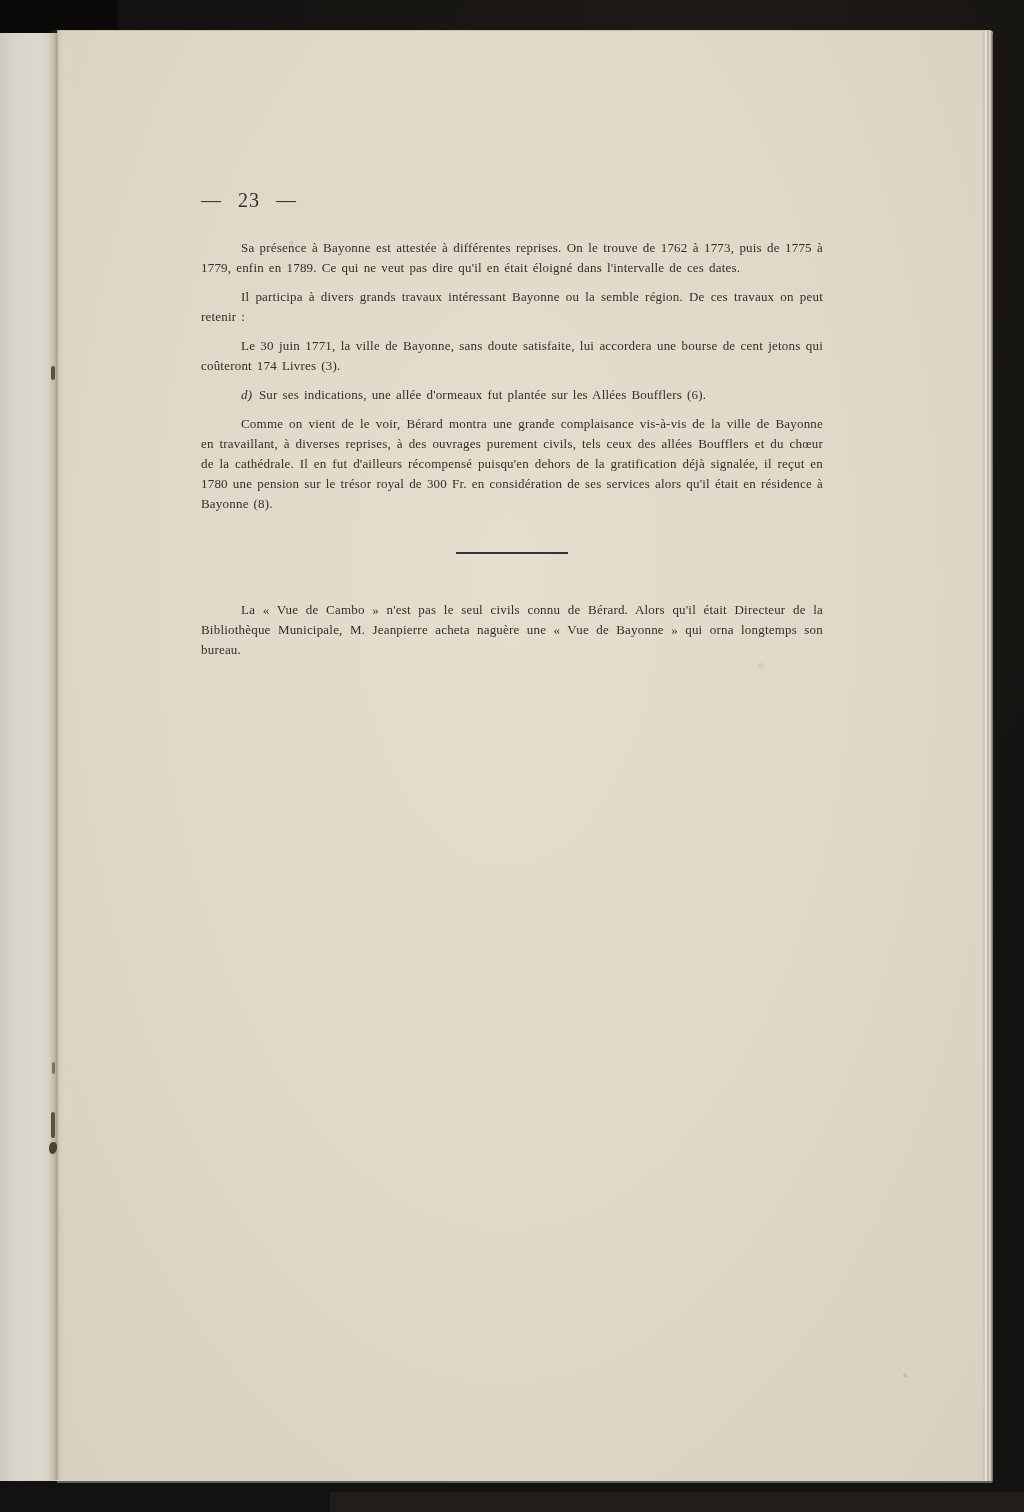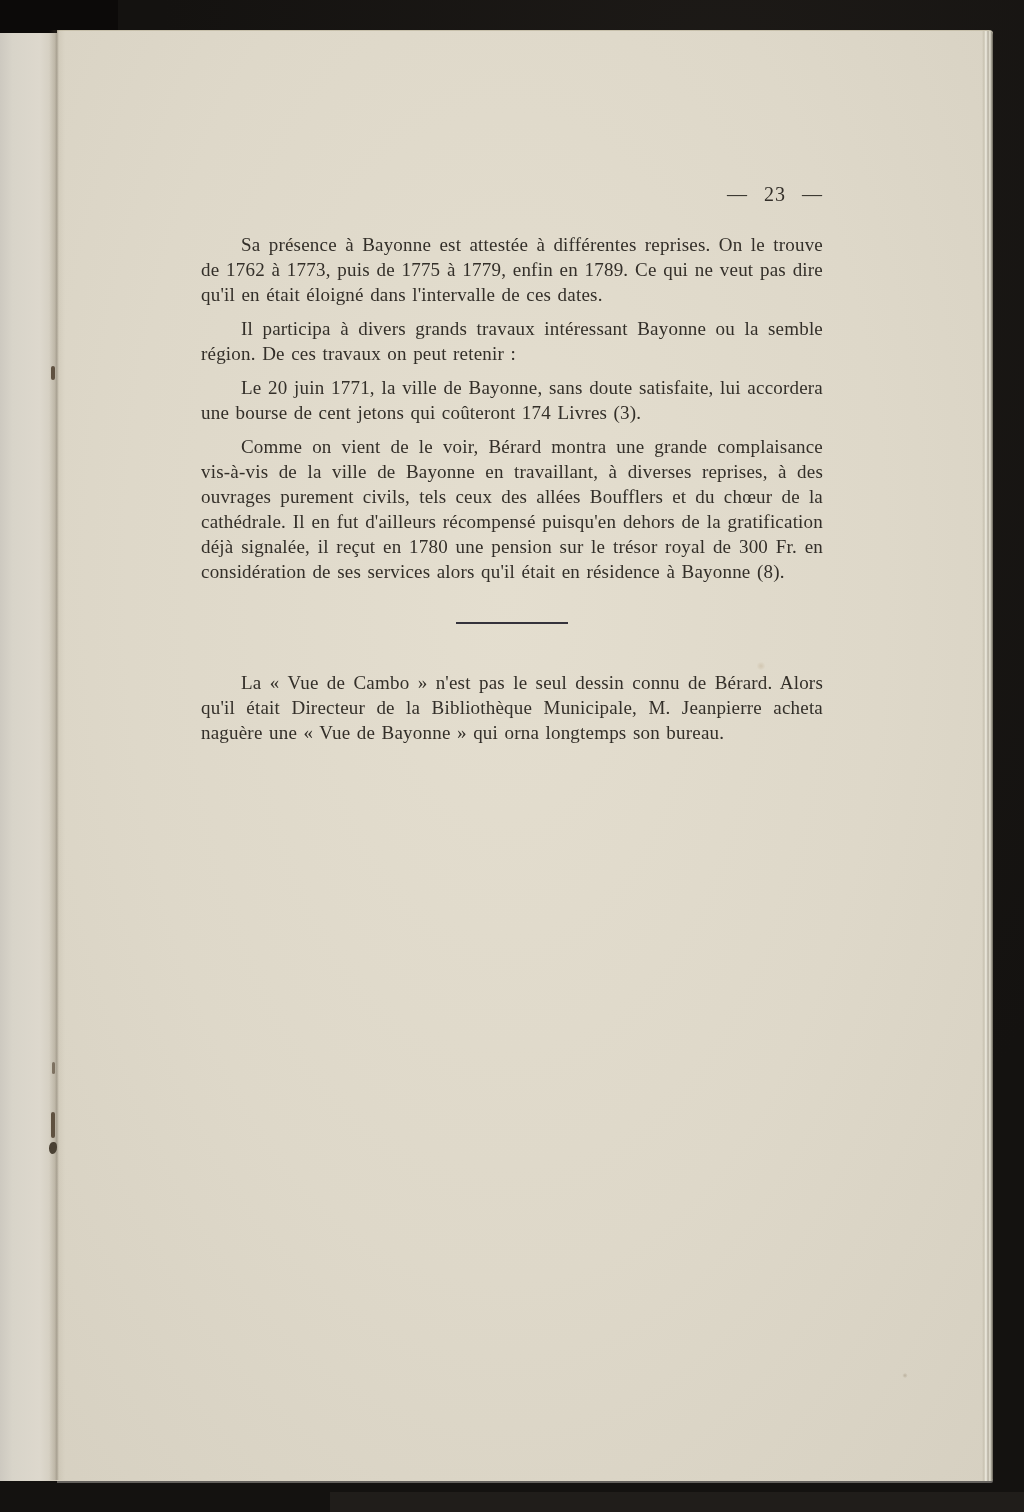--- a/index.html
+++ b/index.html
@@ -94,31 +94,31 @@
   .speck.c { left: 845px; top: 1342px; width: 6px; height: 5px; background: radial-gradient(circle, rgba(120,100,70,.3), rgba(120,100,70,0) 70%); }
 
   
   .content {
     position: absolute;
     left: 144px; top: 148px;
     width: 622px;
     color: #332f29;
   }
   .page-number {
-    text-align: right;
+    text-align: left;
     font-size: 20px;
     line-height: 24px;
     letter-spacing: 1px;
-    margin: 3px 0 26px 0;
+    margin: 9px 0 26px 0;
     word-spacing: 10px;
   }
   .para {
     margin: 0 0 9px 0;
-    font-size: 19px;
-    line-height: 25px;
+    font-size: 13px;
+    line-height: 20px;
     text-align: justify;
     text-indent: 40px;
     word-spacing: 1.5px;
     letter-spacing: 0.2px;
     font-family: Liberation Serif, serif;
   }
   .para em { font-style: italic; }
   .divider {
     width: 112px;
     height: 2px;
@@ -139,24 +139,25 @@
     <div class="page-edge"></div>
     <div class="speck a"></div>
     <div class="speck b"></div>
     <div class="speck c"></div>
 
     <div class="content">
       <p class="page-number">— 23 —</p>
       <div id="paragraphs">
           <p class="para">Sa présence à Bayonne est attestée à différentes reprises. On le trouve de 1762 à 1773, puis de 1775 à 1779, enfin en 1789. Ce qui ne veut pas dire qu'il en était éloigné dans l'intervalle de ces dates.</p>
           <p class="para">Il participa à divers grands travaux intéressant Bayonne ou la semble région. De ces travaux on peut retenir :</p>
-          <p class="para">Le 20 juin 1771, la ville de Bayonne, sans doute satisfaite, lui accordera une bourse de cent jetons qui coûteront 174 Livres (3).</p>
+          <p class="para">Le 30 juin 1771, la ville de Bayonne, sans doute satisfaite, lui accordera une bourse de cent jetons qui coûteront 174 Livres (3).</p>
+          <p class="para"><em>d)</em> Sur ses indications, une allée d'ormeaux fut plantée sur les Allées Boufflers (6).</p>
           <p class="para">Comme on vient de le voir, Bérard montra une grande complaisance vis-à-vis de la ville de Bayonne en travaillant, à diverses reprises, à des ouvrages purement civils, tels ceux des allées Boufflers et du chœur de la cathédrale. Il en fut d'ailleurs récompensé puisqu'en dehors de la gratification déjà signalée, il reçut en 1780 une pension sur le trésor royal de 300 Fr. en considération de ses services alors qu'il était en résidence à Bayonne (8).</p>
           <div class="divider"></div>
-          <p class="para">La « Vue de Cambo » n'est pas le seul dessin connu de Bérard. Alors qu'il était Directeur de la Bibliothèque Municipale, M. Jeanpierre acheta naguère une « Vue de Bayonne » qui orna longtemps son bureau.</p>
+          <p class="para">La « Vue de Cambo » n'est pas le seul civils connu de Bérard. Alors qu'il était Directeur de la Bibliothèque Municipale, M. Jeanpierre acheta naguère une « Vue de Bayonne » qui orna longtemps son bureau.</p>
         </div>
     </div>
   </div>
 
   <div class="gutter"></div>
   <div class="stitch s1"></div>
   <div class="stitch s2"></div>
   <div class="stitch s3"></div>
   <div class="stitch s4"></div>
 </div>

